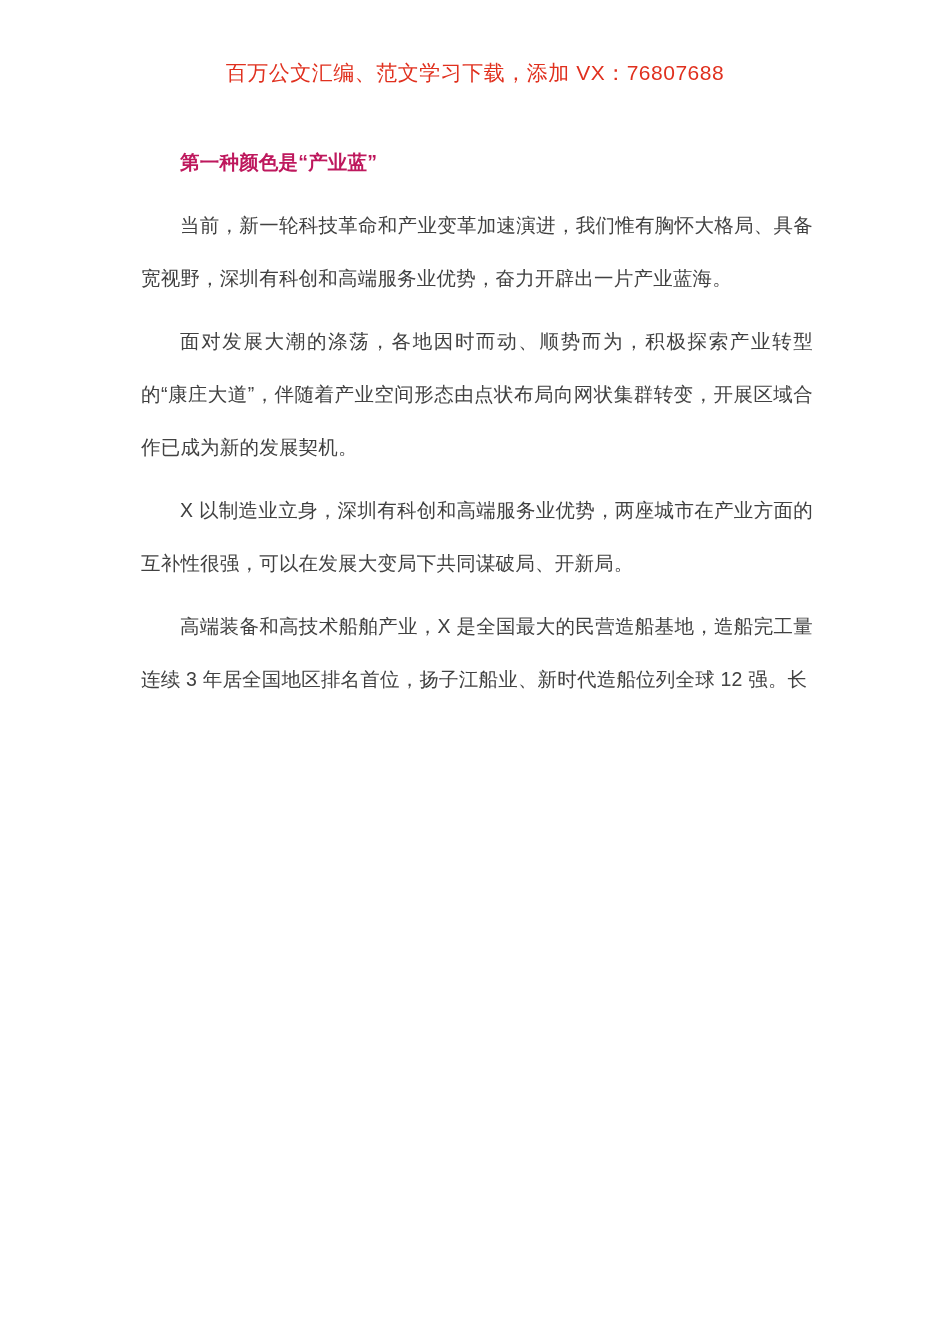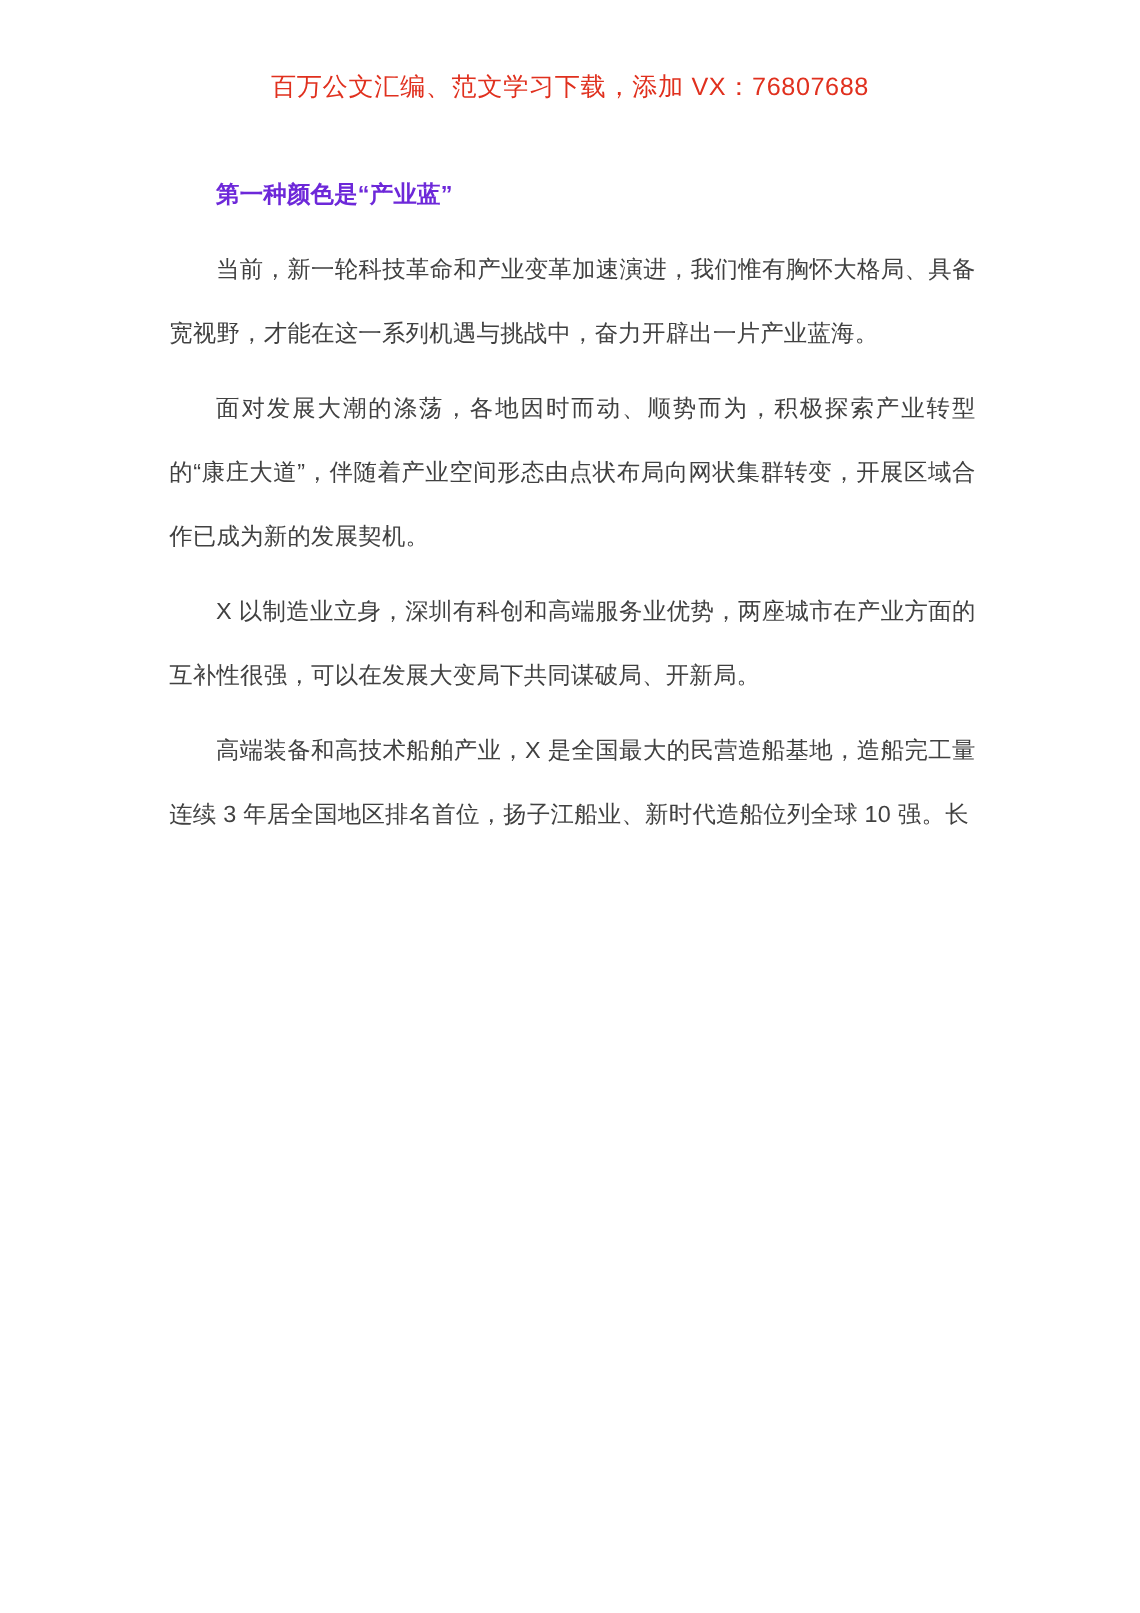--- a/index.html
+++ b/index.html
@@ -46,45 +46,45 @@
     font-size: 19.5px;
     line-height: 53px;
     text-align: justify;
     text-justify: inter-ideograph;
     text-indent: 2em;
     letter-spacing: 0.2px;
     word-break: break-all;
   }
   .para.heading {
     font-weight: bold;
-    color: #6d28d9;
+    color: #be185d;
     margin-top: 8px;
     margin-bottom: 10px;
   }
   .para.last {
     margin-bottom: 0;
   }
 </style>
 </head>
 <body>
 
 <div class="page">
 
   <div class="banner">百万公文汇编、范文学习下载，添加 VX：76807688</div>
 
   <div class="content">
 
 
     <p class="para heading">第一种颜色是“产业蓝”</p>
 
-    <p class="para">当前，新一轮科技革命和产业变革加速演进，我们惟有胸怀大格局、具备宽视野，才能在这一系列机遇与挑战中，奋力开辟出一片产业蓝海。</p>
+    <p class="para">当前，新一轮科技革命和产业变革加速演进，我们惟有胸怀大格局、具备宽视野，深圳有科创和高端服务业优势，奋力开辟出一片产业蓝海。</p>
 
     <p class="para">面对发展大潮的涤荡，各地因时而动、顺势而为，积极探索产业转型的“康庄大道”，伴随着产业空间形态由点状布局向网状集群转变，开展区域合作已成为新的发展契机。</p>
 
     <p class="para">X 以制造业立身，深圳有科创和高端服务业优势，两座城市在产业方面的互补性很强，可以在发展大变局下共同谋破局、开新局。</p>
 
 
 
-    <p class="para last">高端装备和高技术船舶产业，X 是全国最大的民营造船基地，造船完工量连续 3 年居全国地区排名首位，扬子江船业、新时代造船位列全球 10 强。长</p>
+    <p class="para last">高端装备和高技术船舶产业，X 是全国最大的民营造船基地，造船完工量连续 3 年居全国地区排名首位，扬子江船业、新时代造船位列全球 12 强。长</p>
 
   </div>
 
 </div>
 
 </body></html>

